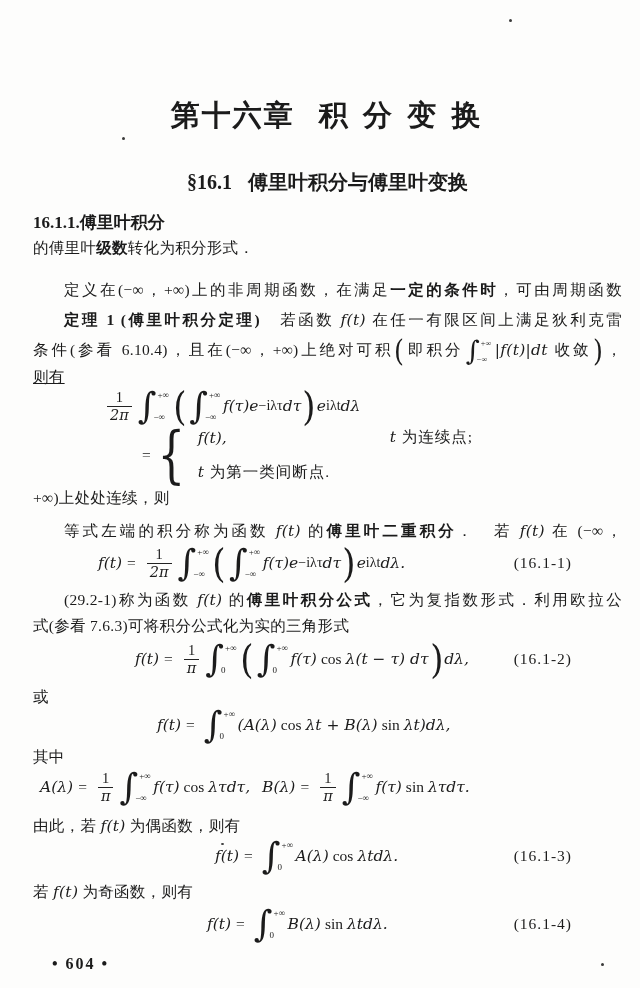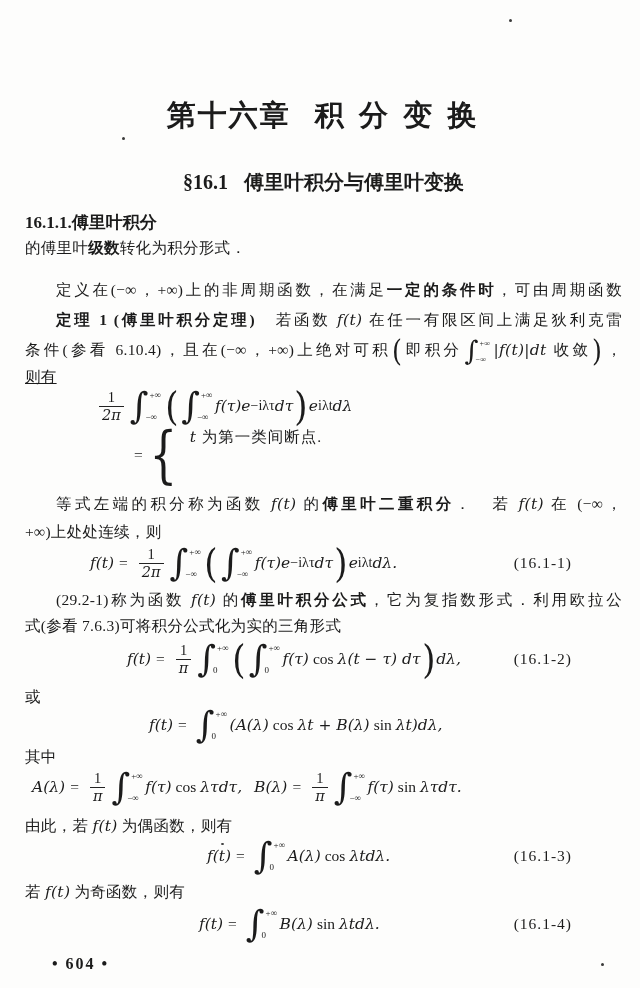--- a/index.html
+++ b/index.html
@@ -5,21 +5,21 @@
   html,body{margin:0;padding:0;background:#ffffff;}
   .page{
     position:relative;
     width:640px;height:988px;
     margin:0 auto;
     background:#fdfdfc;
     color:#1b1b1b;
     font-family:"Liberation Serif","DejaVu Serif",serif;
     overflow:hidden;
   }
-  .content{margin:0 18px 0 25px;}
+  .content{margin:0 18px 0 33px;}
 
   
   .chapter{margin-top:0;padding-top:98px;text-align:center;font-size:29px;font-weight:700;line-height:34px;white-space:nowrap;}
   .chapter .part1{letter-spacing:2px;margin-right:24px;}
   .chapter .part2{letter-spacing:4px;}
   .section{margin-top:38px;text-align:center;font-size:20px;font-weight:700;line-height:24px;}
   .section .secno{margin-right:16px;}
   .subsection{margin-top:18px;font-size:17px;font-weight:700;line-height:22px;font-family:Liberation Serif, serif;}
 
   
@@ -127,27 +127,33 @@
       <span class="mi">e</span>
         <span class="sup">iλt</span>
         <span class="mi">dλ</span>
     </div>
 
     <div class="caseswrap" style="margin-top:2px;padding-left:109px;">
       <span class="rm" style="font-size:15.5px;">=</span>
       <span class="cbrace">{</span>
       <span class="cstack">
         <span class="crow">
+            <span class="cval">
+              <span class="mi">f(t),</span>
+            </span>
+            <span class="ccond"><span class="mi">t</span><span> 为连续点;</span></span>
+          </span>
+        <span class="crow">
             <span class="ccond"><span class="mi">t</span><span> 为第一类间断点.</span></span>
           </span>
       </span>
     </div>
 
+    <div class="pline" style="line-height:27px;">+∞)上处处连续，则</div>
     <div class="pline jl indent" style="margin-top:6px;line-height:27px;"><span>等式左端的积分称为函数 </span><span class="mi">f(t)</span><span> 的</span><span class="bd">傅里叶二重积分</span><span>．　若 </span><span class="mi">f(t)</span><span> 在 (−∞，</span></div>
-    <div class="pline" style="line-height:27px;">+∞)上处处连续，则</div>
 
     <div class="eq" style="height:36px;padding-left:65px;">
       <span class="mi lead">f(t)</span>
         <span class="eqs">=</span>
       <span class="frac">
           <span class="num">1</span>
           <span class="den mi">2π</span>
         </span>
       <span class="int">
           <span class="isign">∫</span>

